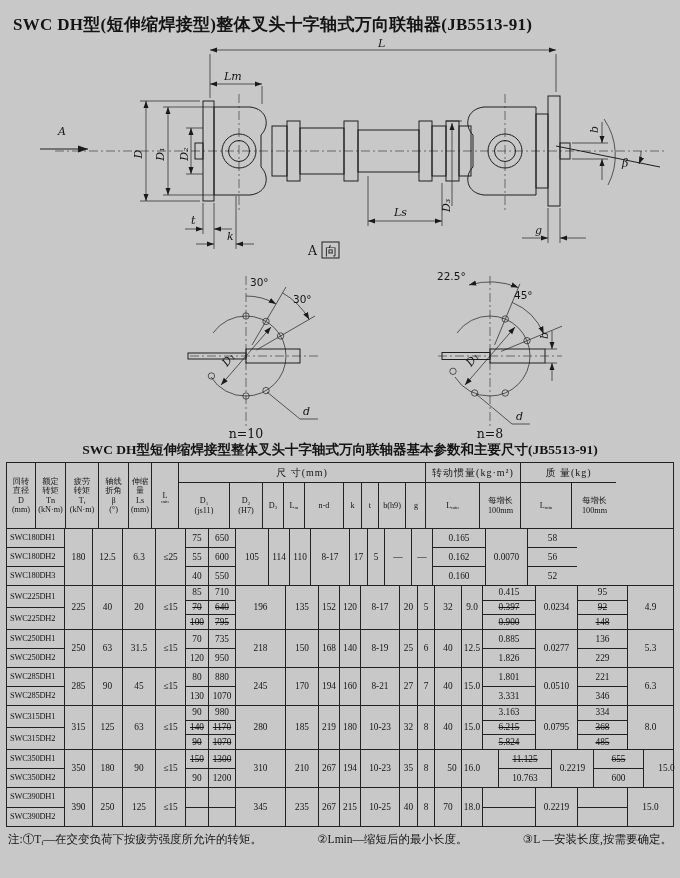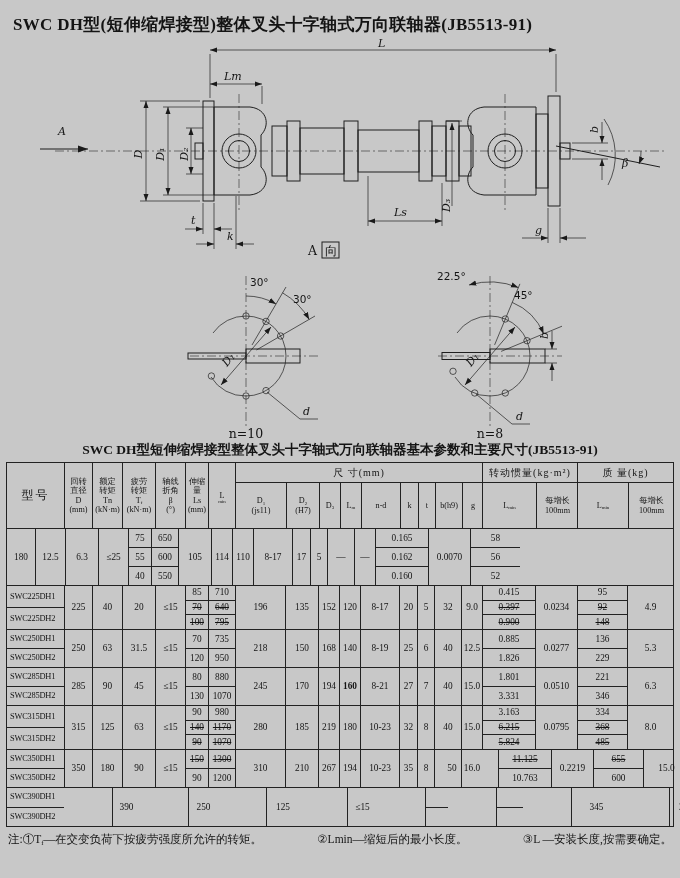--- a/index.html
+++ b/index.html
@@ -207,21 +207,20 @@
       <path class="dm" d="M476,358 L512,388 L530,388"></path>
       <text class="lbl" x="516" y="384">d</text>
       <text class="cap" x="490" y="402" text-anchor="middle">n=8</text>
     </g>
   </svg>
 
   <div class="tbl-title">SWC DH型短伸缩焊接型整体叉头十字轴式万向联轴器基本参数和主要尺寸(JB5513-91)</div>
 
   <div class="tbl" id="param-table">
       <div class="hdr">
-        <div class="c hc model-h" style="width: 57px;">型号</div>
         <div class="c hc" style="width: 28px;">
           <div>回转</div>
           <div>直径</div>
           <div>D</div>
           <div>(mm)</div>
         </div>
         <div class="c hc" style="width: 30px;">
           <div>额定</div>
           <div>转矩</div>
           <div>Tn</div>
@@ -299,20 +298,25 @@
               <div>L<sub>min</sub></div>
             </div>
             <div class="c hc" style="width: 46px;">
               <div>每增长</div>
               <div>100mm</div>
             </div>
           </div>
         </div>
       </div>
       <div class="block" style="height: 57px;">
+        <div class="c stack" style="width: 57px;">
+          <div class="sr model">SWC180DH1</div>
+          <div class="sr model">SWC180DH2</div>
+          <div class="sr model">SWC180DH3</div>
+        </div>
         <div class="c v" style="width: 28px;">180</div>
         <div class="c v" style="width: 30px;">12.5</div>
         <div class="c v" style="width: 33px;">6.3</div>
         <div class="c v" style="width: 30px;">≤25</div>
         <div class="c stack" style="width: 23px;">
           <div class="sr v">75</div>
           <div class="sr v">55</div>
           <div class="sr v">40</div>
         </div>
         <div class="c stack" style="width: 27px;">
@@ -431,21 +435,21 @@
           <div class="sr v">80</div>
           <div class="sr v">130</div>
         </div>
         <div class="c stack" style="width: 27px;">
           <div class="sr v">880</div>
           <div class="sr v">1070</div>
         </div>
         <div class="c v" style="width: 50px;">245</div>
         <div class="c v" style="width: 33px;">170</div>
         <div class="c v" style="width: 21px;">194</div>
-        <div class="c v" style="width: 21px; font-weight: bold;">160</div>
+        <div class="c v" style="width: 21px;">160</div>
         <div class="c v" style="width: 39px;">8-21</div>
         <div class="c v" style="width: 18px;">27</div>
         <div class="c v" style="width: 17px;">7</div>
         <div class="c v" style="width: 27px;">40</div>
         <div class="c v" style="width: 21px;">15.0</div>
         <div class="c stack" style="width: 53px;">
           <div class="sr v">1.801</div>
           <div class="sr v">3.331</div>
         </div>
         <div class="c v" style="width: 42px;">0.0510</div>
@@ -526,21 +530,21 @@
           <div class="sr v strike">11.125</div>
           <div class="sr v">10.763</div>
         </div>
         <div class="c v" style="width: 42px;">0.2219</div>
         <div class="c stack" style="width: 50px;">
           <div class="sr v strike">655</div>
           <div class="sr v">600</div>
         </div>
         <div class="c v" style="width: 46px;">15.0</div>
       </div>
-      <div class="block" style="height: 38px; gap: 48px;">
+      <div class="block" style="height: 38px;">
         <div class="c stack" style="width: 57px;">
           <div class="sr model">SWC390DH1</div>
           <div class="sr model">SWC390DH2</div>
         </div>
         <div class="c v" style="width: 28px;">390</div>
         <div class="c v" style="width: 30px;">250</div>
         <div class="c v" style="width: 33px;">125</div>
         <div class="c v" style="width: 30px;">≤15</div>
         <div class="c stack" style="width: 23px;">
           <div class="sr v"></div>

